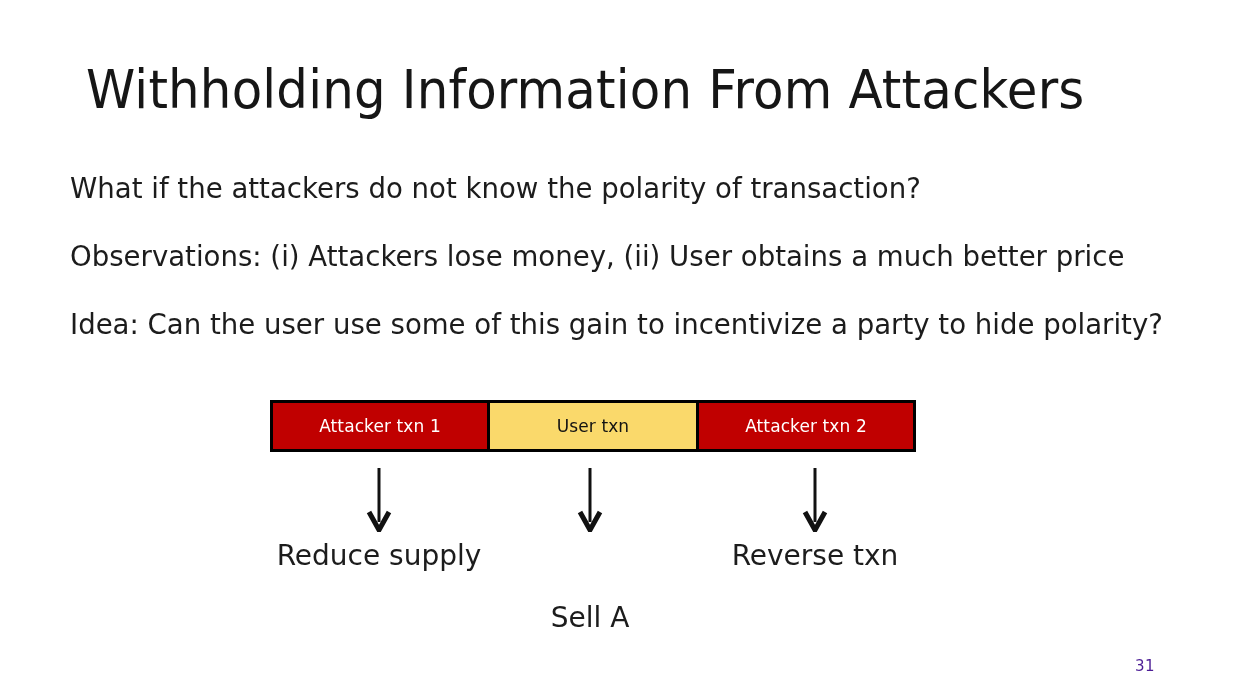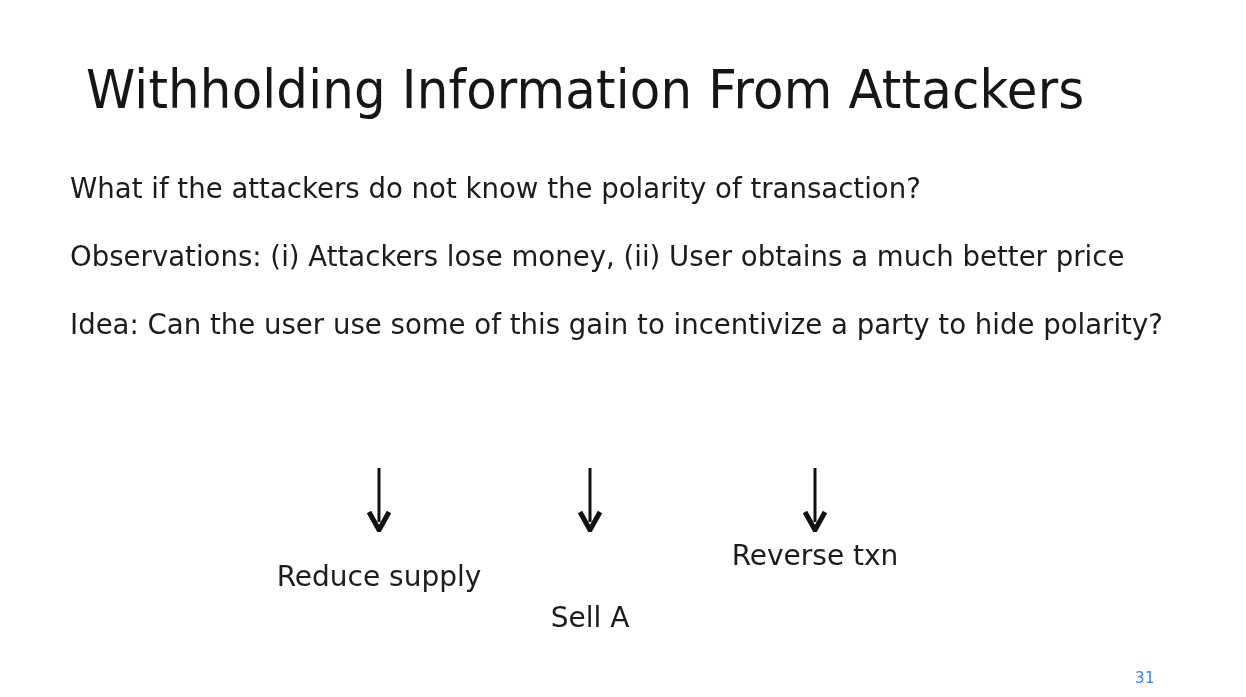--- a/index.html
+++ b/index.html
@@ -100,21 +100,20 @@
     line-height: 36px;
     color: #1c1c1c;
     text-align: center;
     white-space: nowrap;
   }
   .cap-left {
     left: 248px;
     top: 538px;
     width: 262px;
     white-space: normal;
-    margin-top: 21px;
   }
   .cap-left-line2 { display: block; }
   .cap-usergets {
     left: 248px;
     top: 625px;
     width: 262px;
   }
   .cap-buy {
     left: 500px;
     top: 538px;
@@ -144,38 +143,48 @@
     top: 538px;
     width: 230px;
   }
 
   
   .page-number {
     position: absolute;
     left: 1135px;
     top: 657px;
     font-size: 15px;
-    color: #3b82f6;
+    color: #4c1d95;
     letter-spacing: 0.5px;
-    margin-top: 12px;
   }
 </style>
 </head>
 <body>
 
 <div class="slide">
 
   <div class="slide-title">Withholding Information From Attackers</div>
 
   <div class="body-block">
     <div class="body-line">What if the attackers do not know the polarity of transaction?</div>
     <div class="body-line">Observations: (i) Attackers lose money, (ii) User obtains a much better price</div>
     <div class="body-line">Idea: Can the user use some of this gain to incentivize a party to hide polarity?</div>
   </div>
 
+  <div class="txn-bar">
+    <div class="txn-seg seg-attacker1">
+      <span>Attacker txn 1</span>
+    </div>
+    <div class="txn-seg seg-user">
+      <span>User txn</span>
+    </div>
+    <div class="txn-seg seg-attacker2">
+      <span>Attacker txn 2</span>
+    </div>
+  </div>
 
   <svg class="arrow arrow-1" viewBox="0 0 26 64">
     <line x1="13" y1="0" x2="13" y2="54" stroke="#111111" stroke-width="3"></line>
     <path d="M3 44 L13 62 L23 44" fill="none" stroke="#111111" stroke-width="5" stroke-linecap="butt" stroke-linejoin="miter"></path>
   </svg>
 
   <svg class="arrow arrow-2" viewBox="0 0 26 64">
     <line x1="13" y1="0" x2="13" y2="54" stroke="#111111" stroke-width="3"></line>
     <path d="M3 44 L13 62 L23 44" fill="none" stroke="#111111" stroke-width="5" stroke-linecap="butt" stroke-linejoin="miter"></path>
   </svg>

